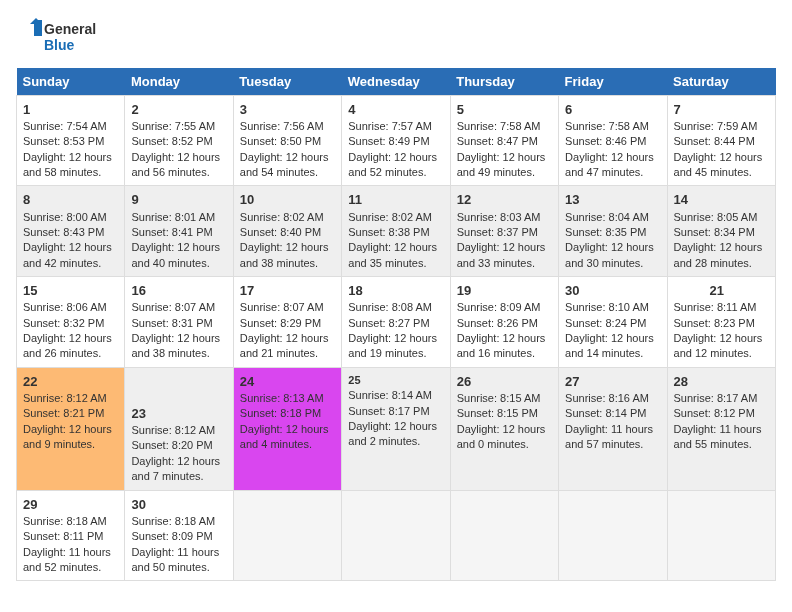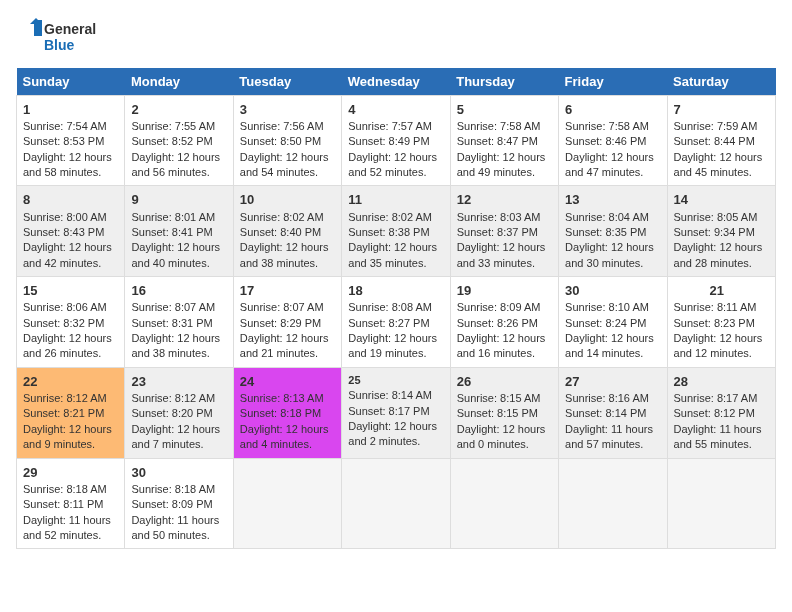--- a/index.html
+++ b/index.html
@@ -103,34 +103,34 @@
         <td style="background: rgb(255, 255, 255);"><strong style="display: block; font-size: 13px;">6</strong><span>Sunrise: 7:58 AM</span><br><span>Sunset: 8:46 PM</span><br><span>Daylight: 12 hours</span><br><span>and 47 minutes.</span></td>
         <td style="background: rgb(255, 255, 255);"><strong style="display: block; font-size: 13px;">7</strong><span>Sunrise: 7:59 AM</span><br><span>Sunset: 8:44 PM</span><br><span>Daylight: 12 hours</span><br><span>and 45 minutes.</span></td>
       </tr>
       <tr>
         <td style="background: rgb(239, 239, 239);"><strong style="display: block; font-size: 13px;">8</strong><span>Sunrise: 8:00 AM</span><br><span>Sunset: 8:43 PM</span><br><span>Daylight: 12 hours</span><br><span>and 42 minutes.</span></td>
         <td style="background: rgb(239, 239, 239);"><strong style="display: block; font-size: 13px;">9</strong><span>Sunrise: 8:01 AM</span><br><span>Sunset: 8:41 PM</span><br><span>Daylight: 12 hours</span><br><span>and 40 minutes.</span></td>
         <td style="background: rgb(239, 239, 239);"><strong style="display: block; font-size: 13px;">10</strong><span>Sunrise: 8:02 AM</span><br><span>Sunset: 8:40 PM</span><br><span>Daylight: 12 hours</span><br><span>and 38 minutes.</span></td>
         <td style="background: rgb(239, 239, 239);"><strong style="display: block; font-size: 13px;">11</strong><span>Sunrise: 8:02 AM</span><br><span>Sunset: 8:38 PM</span><br><span>Daylight: 12 hours</span><br><span>and 35 minutes.</span></td>
         <td style="background: rgb(239, 239, 239);"><strong style="display: block; font-size: 13px;">12</strong><span>Sunrise: 8:03 AM</span><br><span>Sunset: 8:37 PM</span><br><span>Daylight: 12 hours</span><br><span>and 33 minutes.</span></td>
         <td style="background: rgb(239, 239, 239);"><strong style="display: block; font-size: 13px;">13</strong><span>Sunrise: 8:04 AM</span><br><span>Sunset: 8:35 PM</span><br><span>Daylight: 12 hours</span><br><span>and 30 minutes.</span></td>
-        <td style="background: rgb(239, 239, 239);"><strong style="display: block; font-size: 13px;">14</strong><span>Sunrise: 8:05 AM</span><br><span>Sunset: 9:34 PM</span><br><span>Daylight: 12 hours</span><br><span>and 28 minutes.</span></td>
+        <td style="background: rgb(239, 239, 239);"><strong style="display: block; font-size: 13px;">14</strong><span>Sunrise: 8:05 AM</span><br><span>Sunset: 8:34 PM</span><br><span>Daylight: 12 hours</span><br><span>and 28 minutes.</span></td>
       </tr>
       <tr>
         <td style="background: rgb(255, 255, 255);"><strong style="display: block; font-size: 13px;">15</strong><span>Sunrise: 8:06 AM</span><br><span>Sunset: 8:32 PM</span><br><span>Daylight: 12 hours</span><br><span>and 26 minutes.</span></td>
         <td style="background: rgb(255, 255, 255);"><strong style="display: block; font-size: 13px;">16</strong><span>Sunrise: 8:07 AM</span><br><span>Sunset: 8:31 PM</span><br><span>Daylight: 12 hours</span><br><span>and 38 minutes.</span></td>
         <td style="background: rgb(255, 255, 255);"><strong style="display: block; font-size: 13px;">17</strong><span>Sunrise: 8:07 AM</span><br><span>Sunset: 8:29 PM</span><br><span>Daylight: 12 hours</span><br><span>and 21 minutes.</span></td>
         <td style="background: rgb(255, 255, 255);"><strong style="display: block; font-size: 13px;">18</strong><span>Sunrise: 8:08 AM</span><br><span>Sunset: 8:27 PM</span><br><span>Daylight: 12 hours</span><br><span>and 19 minutes.</span></td>
         <td style="background: rgb(255, 255, 255);"><strong style="display: block; font-size: 13px;">19</strong><span>Sunrise: 8:09 AM</span><br><span>Sunset: 8:26 PM</span><br><span>Daylight: 12 hours</span><br><span>and 16 minutes.</span></td>
         <td style="background: rgb(255, 255, 255);"><strong style="display: block; font-size: 13px;">30</strong><span>Sunrise: 8:10 AM</span><br><span>Sunset: 8:24 PM</span><br><span>Daylight: 12 hours</span><br><span>and 14 minutes.</span></td>
         <td style="background: rgb(255, 255, 255);"><strong style="display: block; font-size: 13px; margin-left: 36px;">21</strong><span>Sunrise: 8:11 AM</span><br><span>Sunset: 8:23 PM</span><br><span>Daylight: 12 hours</span><br><span>and 12 minutes.</span></td>
       </tr>
       <tr>
         <td style="background: #fdba74;"><strong style="display: block; font-size: 13px;">22</strong><span>Sunrise: 8:12 AM</span><br><span>Sunset: 8:21 PM</span><br><span>Daylight: 12 hours</span><br><span>and 9 minutes.</span></td>
-        <td style="background: rgb(239, 239, 239);"><strong style="display: block; font-size: 13px;">23</strong><span>Sunrise: 8:12 AM</span><br><span>Sunset: 8:20 PM</span><br><span>Daylight: 12 hours</span><br><span>and 7 minutes.</span></td>
+        <td style="background: rgb(239, 239, 239);"><strong style="display: block; font-size: 13px; margin-top: 32px;">23</strong><span>Sunrise: 8:12 AM</span><br><span>Sunset: 8:20 PM</span><br><span>Daylight: 12 hours</span><br><span>and 7 minutes.</span></td>
         <td style="background: #d946ef;"><strong style="display: block; font-size: 13px;">24</strong><span>Sunrise: 8:13 AM</span><br><span>Sunset: 8:18 PM</span><br><span>Daylight: 12 hours</span><br><span>and 4 minutes.</span></td>
         <td style="background: rgb(239, 239, 239);"><strong style="display: block; font-size: 11px;">25</strong><span>Sunrise: 8:14 AM</span><br><span>Sunset: 8:17 PM</span><br><span>Daylight: 12 hours</span><br><span>and 2 minutes.</span></td>
         <td style="background: rgb(239, 239, 239);"><strong style="display: block; font-size: 13px;">26</strong><span>Sunrise: 8:15 AM</span><br><span>Sunset: 8:15 PM</span><br><span>Daylight: 12 hours</span><br><span>and 0 minutes.</span></td>
         <td style="background: rgb(239, 239, 239);"><strong style="display: block; font-size: 13px;">27</strong><span>Sunrise: 8:16 AM</span><br><span>Sunset: 8:14 PM</span><br><span>Daylight: 11 hours</span><br><span>and 57 minutes.</span></td>
         <td style="background: rgb(239, 239, 239);"><strong style="display: block; font-size: 13px;">28</strong><span>Sunrise: 8:17 AM</span><br><span>Sunset: 8:12 PM</span><br><span>Daylight: 11 hours</span><br><span>and 55 minutes.</span></td>
       </tr>
       <tr>
         <td style="background: rgb(255, 255, 255);"><strong style="display: block; font-size: 13px;">29</strong><span>Sunrise: 8:18 AM</span><br><span>Sunset: 8:11 PM</span><br><span>Daylight: 11 hours</span><br><span>and 52 minutes.</span></td>
         <td style="background: rgb(255, 255, 255);"><strong style="display: block; font-size: 13px;">30</strong><span>Sunrise: 8:18 AM</span><br><span>Sunset: 8:09 PM</span><br><span>Daylight: 11 hours</span><br><span>and 50 minutes.</span></td>
         <td style="background: rgb(245, 245, 245);"></td>

